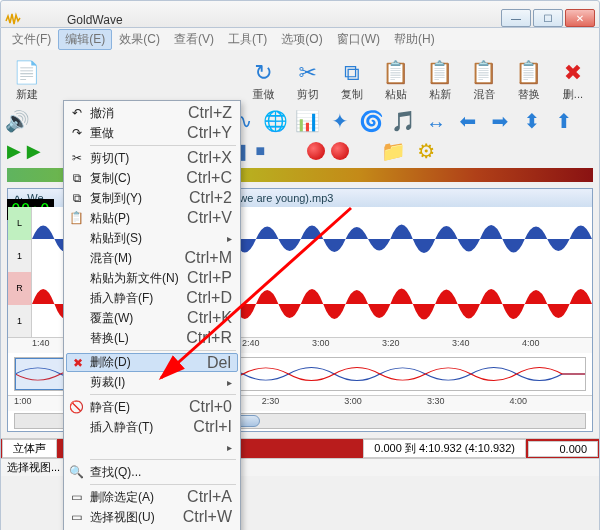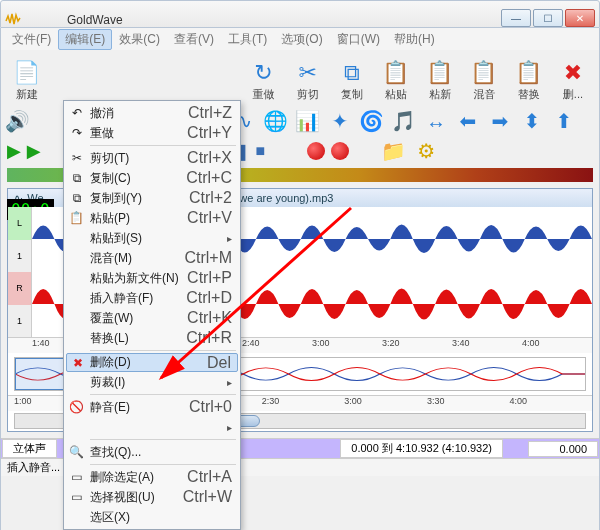--- a/index.html
+++ b/index.html
@@ -46,21 +46,21 @@
 .wavelabels .R { background:#f0c0c0; }
 .wavecanvas { flex:1; position:relative; background:#fff; overflow:hidden; }
 .timeline { height:16px; background:#f8f8f8; border-top:1px solid #ccc; display:flex; font-size:9px; color:#444; padding-left:24px; }
 .timeline span { flex:1; }
 .overview { height:34px; margin:4px 6px; border:1px solid #bbb; background:#fff; position:relative; }
 .overview .sel { position:absolute; left:0; width:28%; top:0; bottom:0; background:rgba(80,140,220,0.18); border:1px solid #4e86c8; }
 .hscroll { height:16px; margin:2px 6px; background:#e8e8e8; border:1px solid #bbb; position:relative; }
 .hscroll .thumb { position:absolute; left:36%; width:40px; top:1px; bottom:1px; background:linear-gradient(#d8e5f3,#a9c4e2); border:1px solid #7a9cc2; border-radius:7px; }
 
 
-.status1 { height:20px; background:#c4b5fd; border-top:1px solid #ccc; display:flex; font-size:11px; align-items:center;gap:23px; }
+.status1 { height:20px; background:#b91c1c; border-top:1px solid #ccc; display:flex; font-size:11px; align-items:center; }
 .status1 .cell { border:1px solid #ccc; padding:1px 10px; background:#fff; margin:1px; }
 .status1 .spacer { flex:1; }
 .status2 { height:18px; background:#f4f4f4; border-top:1px solid #ccc; font-size:11px; padding:2px 6px; display:flex; align-items:center; }
 
 
 .dropdown { position:absolute; left:62px; top:50px; width:178px; background:#f7f7f7; border:1px solid #9aa7b7; box-shadow:2px 3px 6px rgba(0,0,0,0.25); z-index:20; font-size:12px; padding:2px; }
 .dditem { display:flex; align-items:center; height:20px; padding:0 6px 0 24px; position:relative; color:#222; }
 .dditem .icon { position:absolute; left:2px; width:18px; text-align:center; font-size:12px; }
 .dditem .sc { margin-left:auto; color:#555; font-size:16px; }
 .dditem .sub { margin-left:auto; color:#555; font-size:10px; }
@@ -235,21 +235,21 @@
     </div>
   </div>
 
   <div class="status1">
     <div class="cell">立体声</div>
     <div class="spacer"></div>
     <div class="cell">0.000 到 4:10.932 (4:10.932)</div>
     <div class="cell" style="min-width:70px; text-align:right">0.000</div>
   </div>
   <div class="status2">
-    <span>插入静音...</span>
+    <span>选择视图...</span>
   </div>
 
   <div class="dropdown">
     <div class="dditem">
         <span class="icon">↶</span>
         <span>撤消</span>
         <span class="sc">Ctrl+Z</span>
       </div>
     <div class="dditem">
         <span class="icon">↷</span>
@@ -309,20 +309,24 @@
       </div>
     <div class="dditem">
         <span>剪裁(I)</span>
         <span class="sub">▸</span>
       </div>
     <div class="ddsep"></div>
     <div class="dditem">
         <span class="icon" style="color:#d22">🚫</span>
         <span>静音(E)</span>
         <span class="sc">Ctrl+0</span>
+      </div>
+    <div class="dditem">
+        <span>插入静音(T)</span>
+        <span class="sc">Ctrl+I</span>
       </div>
     <div class="dditem">
         <span class="sub">▸</span>
       </div>
     <div class="ddsep"></div>
     <div class="dditem">
         <span class="icon">🔍</span>
         <span>查找(Q)...</span>
       </div>
     <div class="ddsep"></div>

